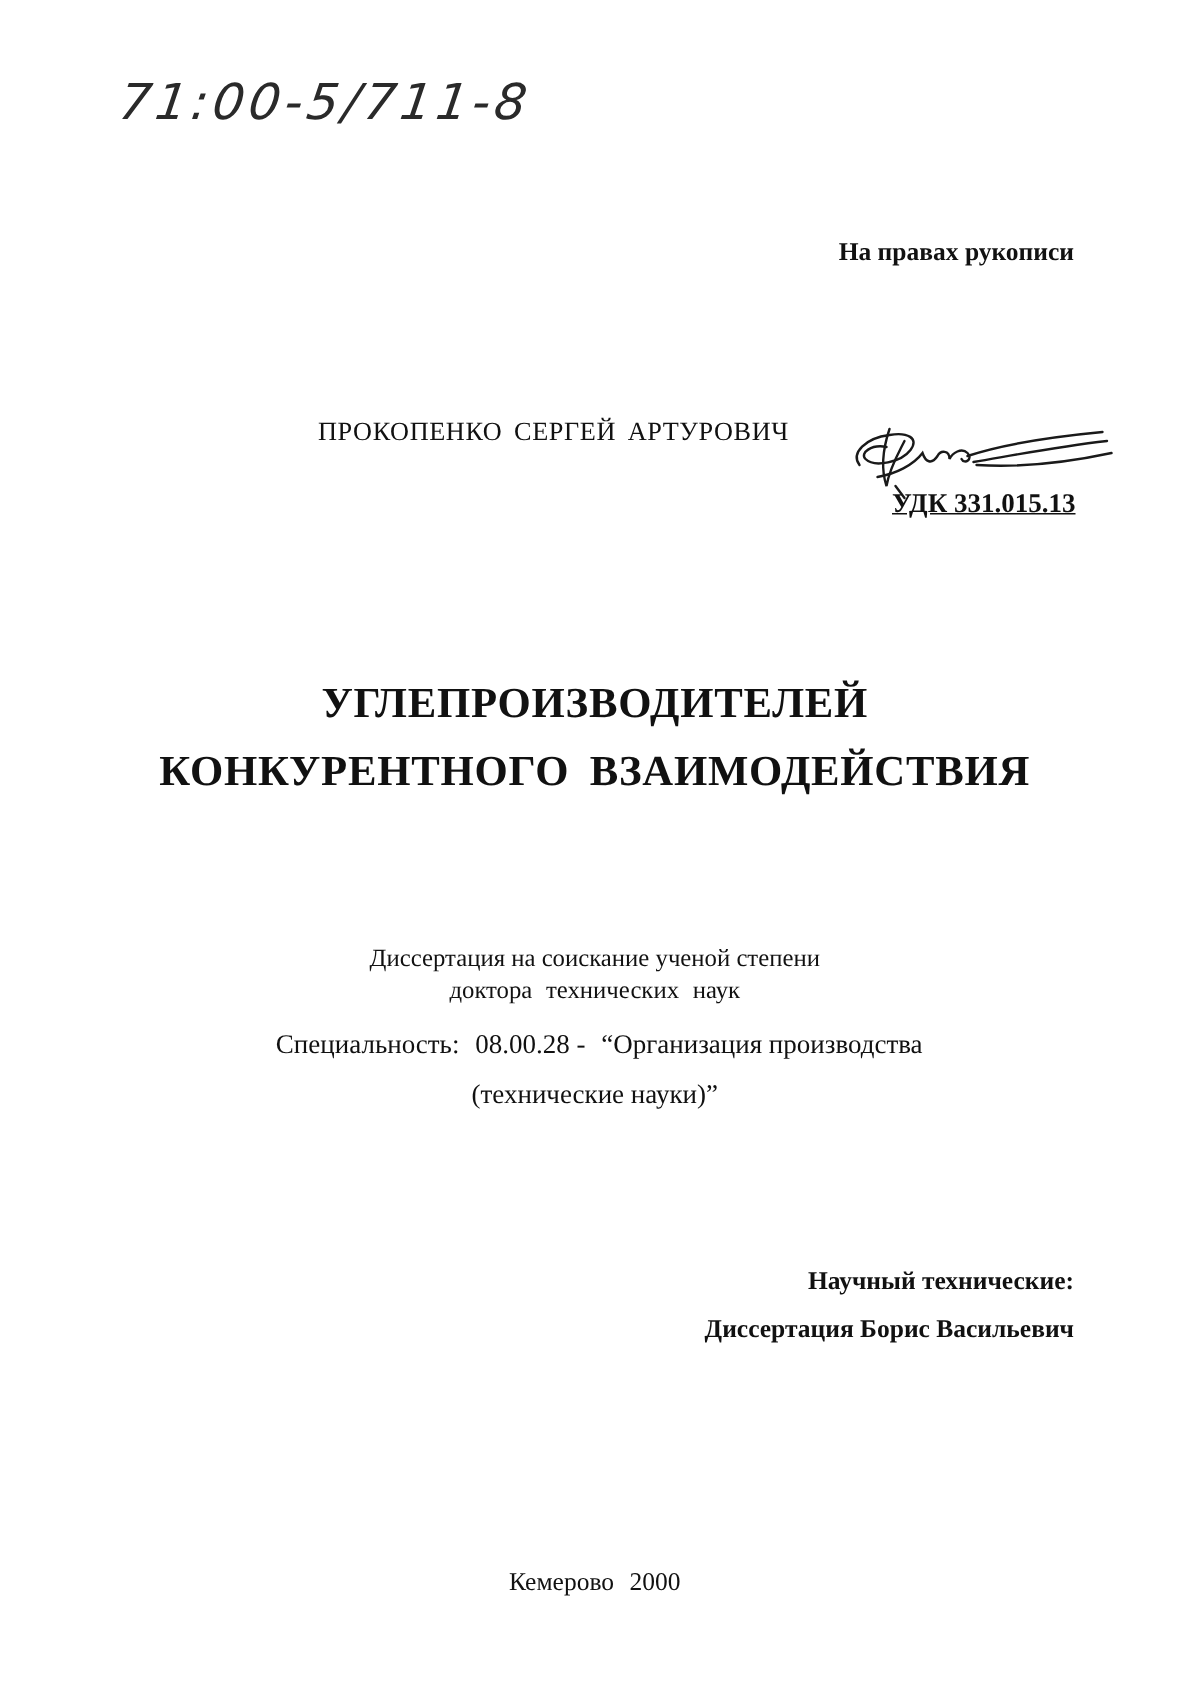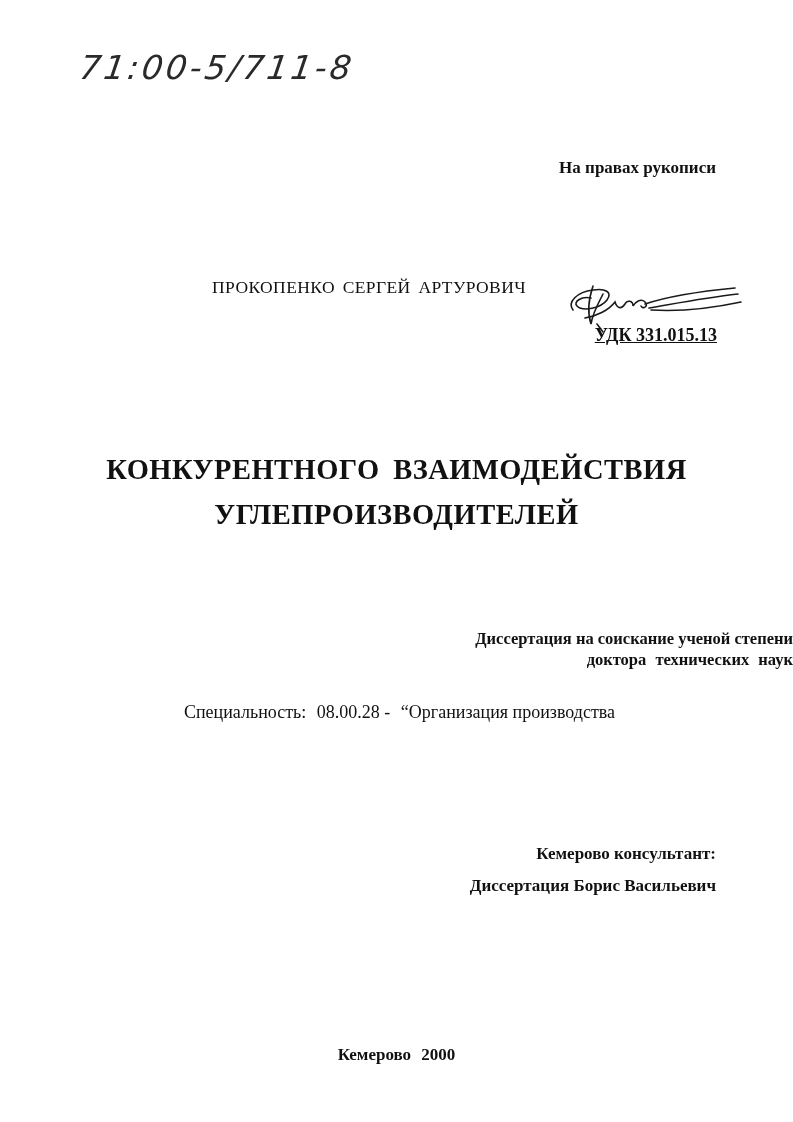--- a/index.html
+++ b/index.html
@@ -63,29 +63,29 @@
       font-size: 28.5px;
       font-weight: bold;
       line-height: 45px;
       letter-spacing: 0.5px;
       word-spacing: 6px;
     }
     .subtitle {
       left: 0;
       top: 628px;
       width: 793px;
-      text-align: right;
+      text-align: center;
       font-size: 16.5px;
-      font-weight: bold;
+      font-weight: normal;
       line-height: 21px;
     }
     .subtitle .line2 { word-spacing: 5px; }
     .specialty {
       left: 0;
-      top: 696px;
+      top: 680px;
       width: 793px;
       text-align: center;
       font-size: 18px;
       line-height: 33px;
     }
     .specialty .l1 { padding-left: 6px; }
     .specialty .gap { display: inline-block; width: 6px; }
     .consultant {
       right: 77px;
       top: 838px;
@@ -93,21 +93,21 @@
       font-size: 17px;
       font-weight: bold;
       line-height: 32px;
     }
     .city {
       left: 0;
       top: 1045px;
       width: 793px;
       text-align: center;
       font-size: 17px;
-      font-weight: bold;
+      font-weight: normal;
       word-spacing: 6px;
     }
   </style>
 </head>
 <body>
 
 <div class="abs handwritten">71:00-5/711-8</div>
 
 <div class="abs rights">На правах рукописи</div>
 
@@ -119,35 +119,36 @@
   <path d="M22 46 C 34 44, 46 38, 52 30 C 54 36, 58 38, 62 32 C 64 28, 70 28, 70 34 C 72 30, 78 26, 82 30 C 86 34, 80 38, 78 34"></path>
   <path d="M40 60 L 34 52"></path>
   <path d="M82 32 C 100 26, 130 20, 172 16"></path>
   <path d="M86 36 C 110 32, 140 26, 175 22"></path>
   <path d="M88 38 C 120 40, 150 36, 178 30"></path>
 </svg>
 
 <div class="abs udk">УДК 331.015.13</div>
 
 <div class="abs title">
+  <div>УГЛЕПРОИЗВОДИТЕЛЕЙ</div>
   <div>КОНКУРЕНТНОГО ВЗАИМОДЕЙСТВИЯ</div>
-  <div>УГЛЕПРОИЗВОДИТЕЛЕЙ</div>
 </div>
 
 <div class="abs subtitle">
   <div>Диссертация на соискание ученой степени</div>
   <div class="line2">доктора технических наук</div>
 </div>
 
 <div class="abs specialty">
   <div class="l1">
     <span>Специальность:</span><span class="gap"></span>
     <span>08.00.28 -</span><span class="gap"></span>
     <span>“Организация производства</span>
   </div>
+  <div>(технические науки)”</div>
 </div>
 
 <div class="abs consultant">
-  <div>Кемерово консультант:</div>
+  <div>Научный технические:</div>
   <div>Диссертация Борис Васильевич</div>
 </div>
 
 <div class="abs city">Кемерово 2000</div>
 
 </body></html>

